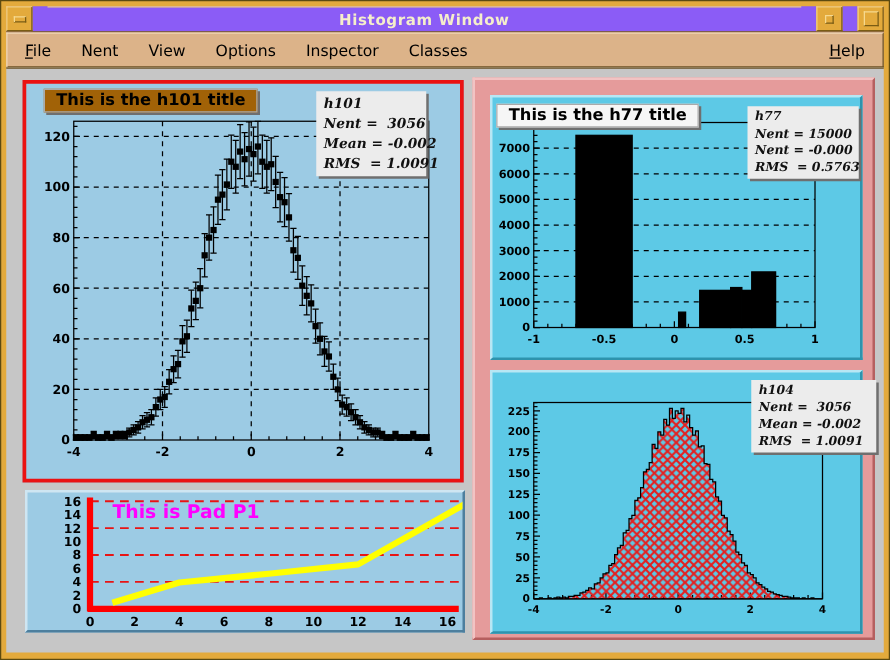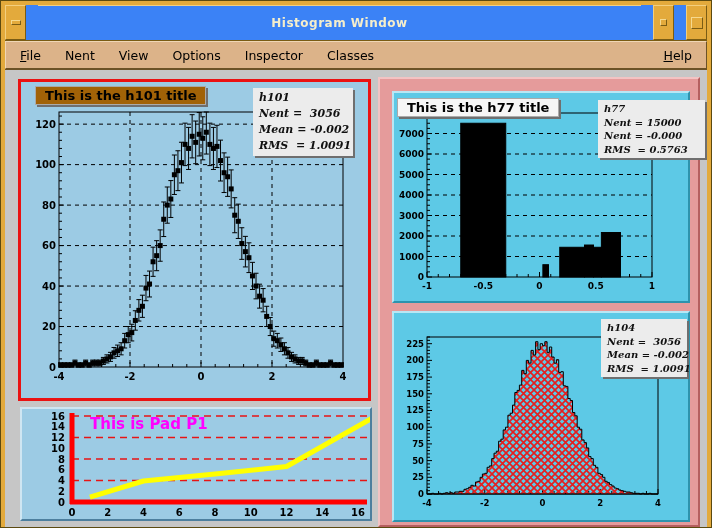--- a/index.html
+++ b/index.html
@@ -4,22 +4,22 @@
 <style>
   html,body{margin:0;padding:0;background:#9a9a9a;}
   *{box-sizing:border-box;}
   .window{
     position:relative;width:712px;height:528px;
     background:#e3aa3c;border:1px solid #5c4a10;padding:4px;
     font-family:"DejaVu Sans","Liberation Sans",sans-serif;
     overflow:hidden;
   }
   .titlebar{
-    height:36px;display:flex;align-items:stretch;gap:12px;
-    background:#3b82f6;border-bottom:1px solid #7a5c14;
+    height:21px;display:flex;align-items:stretch;gap:12px;
+    background:#8b5cf6;border-bottom:1px solid #7a5c14;
   }
   .tb-btn{
     width:21px;background:#e3aa3c;border:1px solid #7a5c14;
     border-top-color:#f2cf7f;border-left-color:#f2cf7f;
     display:flex;align-items:center;justify-content:center;cursor:pointer;
   }
   .tb-title{
     flex:1;display:flex;align-items:center;justify-content:center;
     color:#f5eecb;font-size:12px;font-weight:bold;letter-spacing:.5px;
     border-top:1px solid #f2cf7f;
@@ -63,23 +63,23 @@
   #pad-h101 .pad-title{left:14px;top:4px;background:#a16207;}
   #pad-h77 .pad-title{left:3px;top:5px;}
   #pad-h104 .pad-title{left:3px;top:4px;}
   .stats{
     position:absolute;background:#ececec;box-shadow:2px 2px 0 #6f6f6f;
     font-family:"DejaVu Serif","Liberation Serif",serif;
     font-style:italic;font-weight:bold;color:#111;
     padding:2px 6px;z-index:3;cursor:move;
   }
   .stats div{white-space:pre;}
-  #pad-h101 .stats{left:232px;top:6px;width:100px;font-size:11px;line-height:16px;}
-  #pad-h77 .stats{left:204px;top:7px;width:107px;font-size:10px;line-height:13.5px;}
-  #pad-h104 .stats{left:207px;top:6px;width:86px;font-size:10px;line-height:13.5px;}
+  #pad-h101 .stats{left:232px;top:6px;width:88px;font-size:11px;line-height:16px;}
+  #pad-h77 .stats{left:204px;top:7px;width:89px;font-size:10px;line-height:13.5px;}
+  #pad-h104 .stats{left:207px;top:6px;width:100px;font-size:10px;line-height:13.5px;}
   .p1-title{
     position:absolute;left:68px;top:6px;z-index:3;
     color:#ff00ff;font-weight:bold;font-size:15px;white-space:nowrap;text-align:right;
   }
 </style>
 </head>
 <body>
 
 <div class="window">
 

